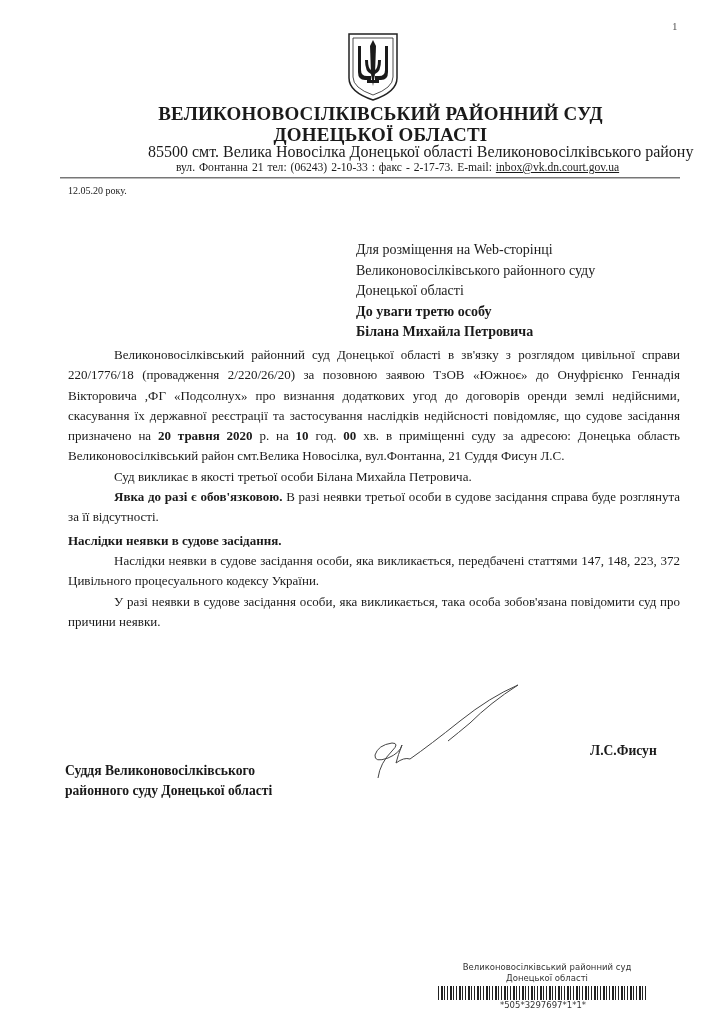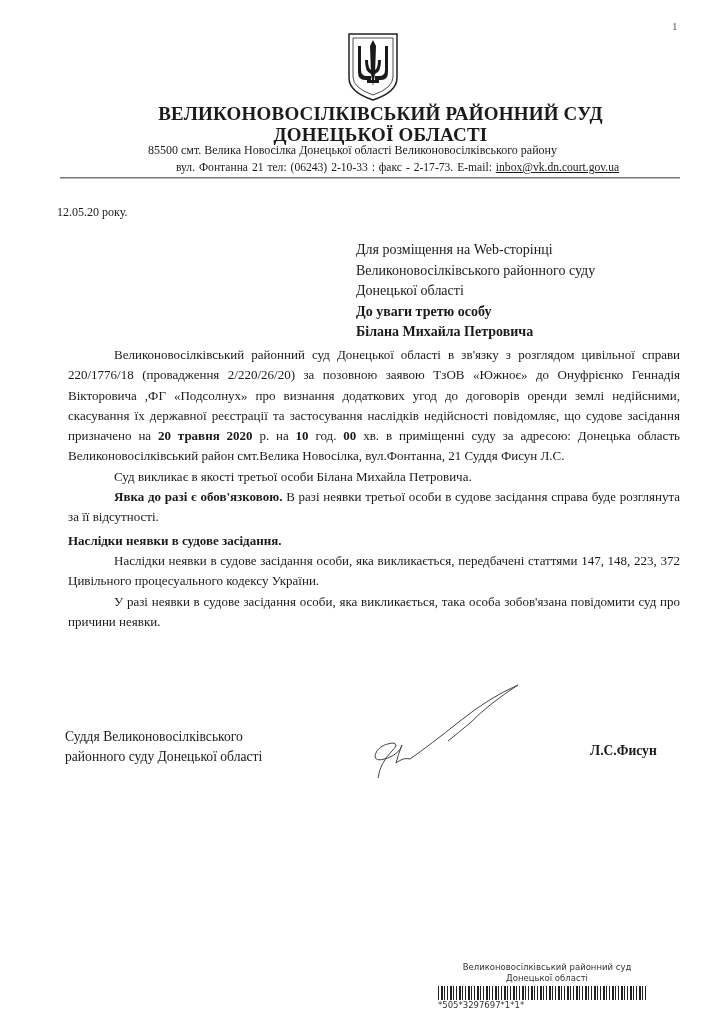--- a/index.html
+++ b/index.html
@@ -4,38 +4,38 @@
 <style>
   html, body { margin: 0; padding: 0; background: #ffffff; }
   body { width: 721px; height: 1024px; position: relative; overflow: hidden;
          font-family: "Liberation Serif", "DejaVu Serif", serif; color: #1a1a1a; }
   .abs { position: absolute; }
   .page-num { left: 672px; top: 20px; font-size: 11px; color: #555; }
   .emblem { left: 343px; top: 30px; width: 60px; height: 72px; }
   .court-title { left: 0; width: 721px; text-align: center; font-weight: bold; font-size: 19px; letter-spacing: 0.2px; }
   .t1 { top: 103px; padding-left: 40px; box-sizing: border-box; }
   .t2 { top: 124px; padding-left: 40px; box-sizing: border-box; }
-  .addr1 { left: 148px; top: 143px; font-size: 12px; text-align: center; }
+  .addr1 { left: 148px; top: 143px; font-size: 16px; text-align: center; }
   .addr2 { left: 176px; top: 161px; font-size: 11.6px; word-spacing: 1px; }
   .addr2 .email { text-decoration: underline; }
   .rule { left: 60px; top: 177px; width: 620px; height: 1px; background: #777; border-bottom: 1px solid #bbb; }
-  .date { left: 57px; top: 185px; font-size: 12px; margin-top: 20px; }
+  .date { left: 68px; top: 185px; font-size: 10px; }
   .addressee { left: 356px; top: 240px; font-size: 14px; line-height: 20.5px; }
   .addressee .b { font-weight: bold; }
   .body { left: 68px; top: 345px; width: 612px; font-size: 13px; line-height: 20.3px; text-align: justify; }
   .body p { margin: 0; text-indent: 46px; }
   .body b { font-weight: bold; }
   .body .center { text-align: left; text-indent: 0; font-weight: bold; margin-top: 3px; }
-  .sig-left { left: 65px; top: 727px; font-size: 13.6px; font-weight: normal; line-height: 20px; }
+  .sig-left { left: 65px; top: 761px; font-size: 13.6px; font-weight: bold; line-height: 20px; }
   .sig-right { left: 590px; top: 743px; font-size: 13.6px; font-weight: bold; }
   .signature { left: 370px; top: 683px; width: 150px; height: 100px; }
   .stamp { left: 462px; top: 962px; width: 170px; text-align: center; font-family: "DejaVu Sans", sans-serif; font-size: 8.5px; color: #333; line-height: 11px; }
   .barcode { left: 438px; top: 986px; width: 210px; height: 14px;
              background: repeating-linear-gradient(90deg, #222 0 1px, #fff 1px 3px, #222 3px 5px, #fff 5px 6px, #222 6px 7px, #fff 7px 9px); }
-  .barcode-num { left: 438px; top: 1000px; width: 210px; font-family: "DejaVu Sans", sans-serif; font-size: 8.5px; color: #333; }
+  .barcode-num { left: 438px; top: 1000px; width: 210px; text-align: center; font-family: "DejaVu Sans", sans-serif; font-size: 8.5px; color: #333; }
 </style>
 </head>
 <body>
 
 <div class="abs page-num">1</div>
 
 <svg class="abs emblem" viewBox="0 0 60 72">
   <path d="M6 4 H54 V48 Q54 62 30 70 Q6 62 6 48 Z" fill="none" stroke="#222" stroke-width="1.5"></path>
   <path d="M10 8 H50 V47 Q50 58 30 65 Q10 58 10 47 Z" fill="#fff" stroke="#222" stroke-width="0.8"></path>
   <path d="M30 10 L33 16 L32 44 L30 56 L28 44 L27 16 Z" fill="#1a1a1a"></path>

